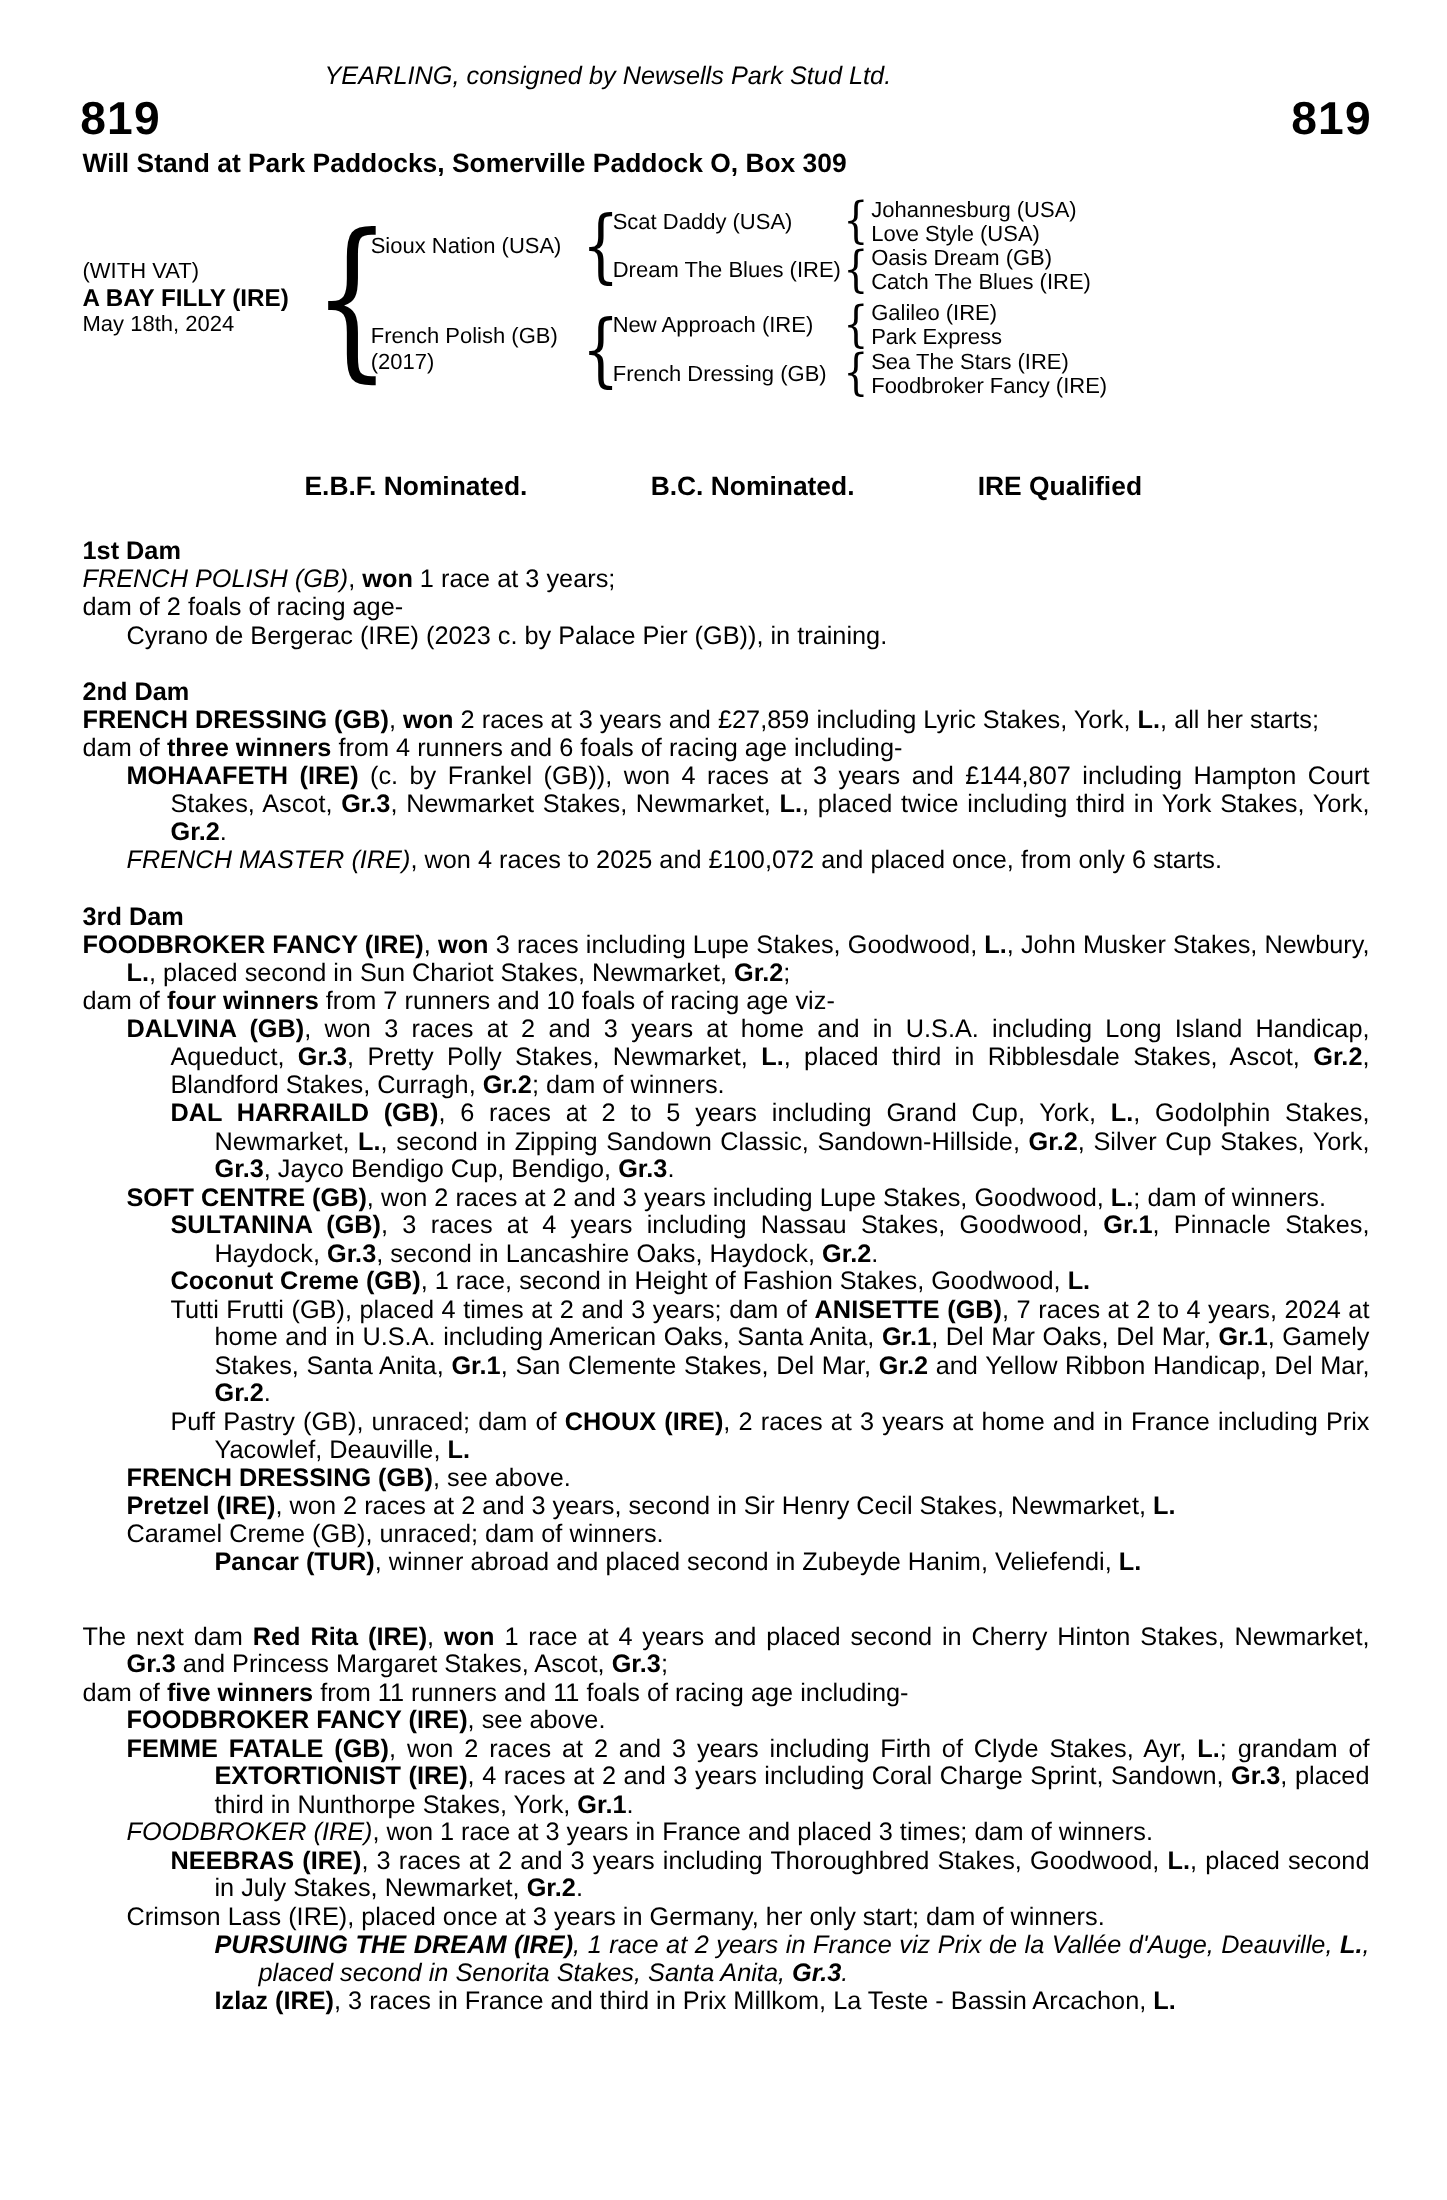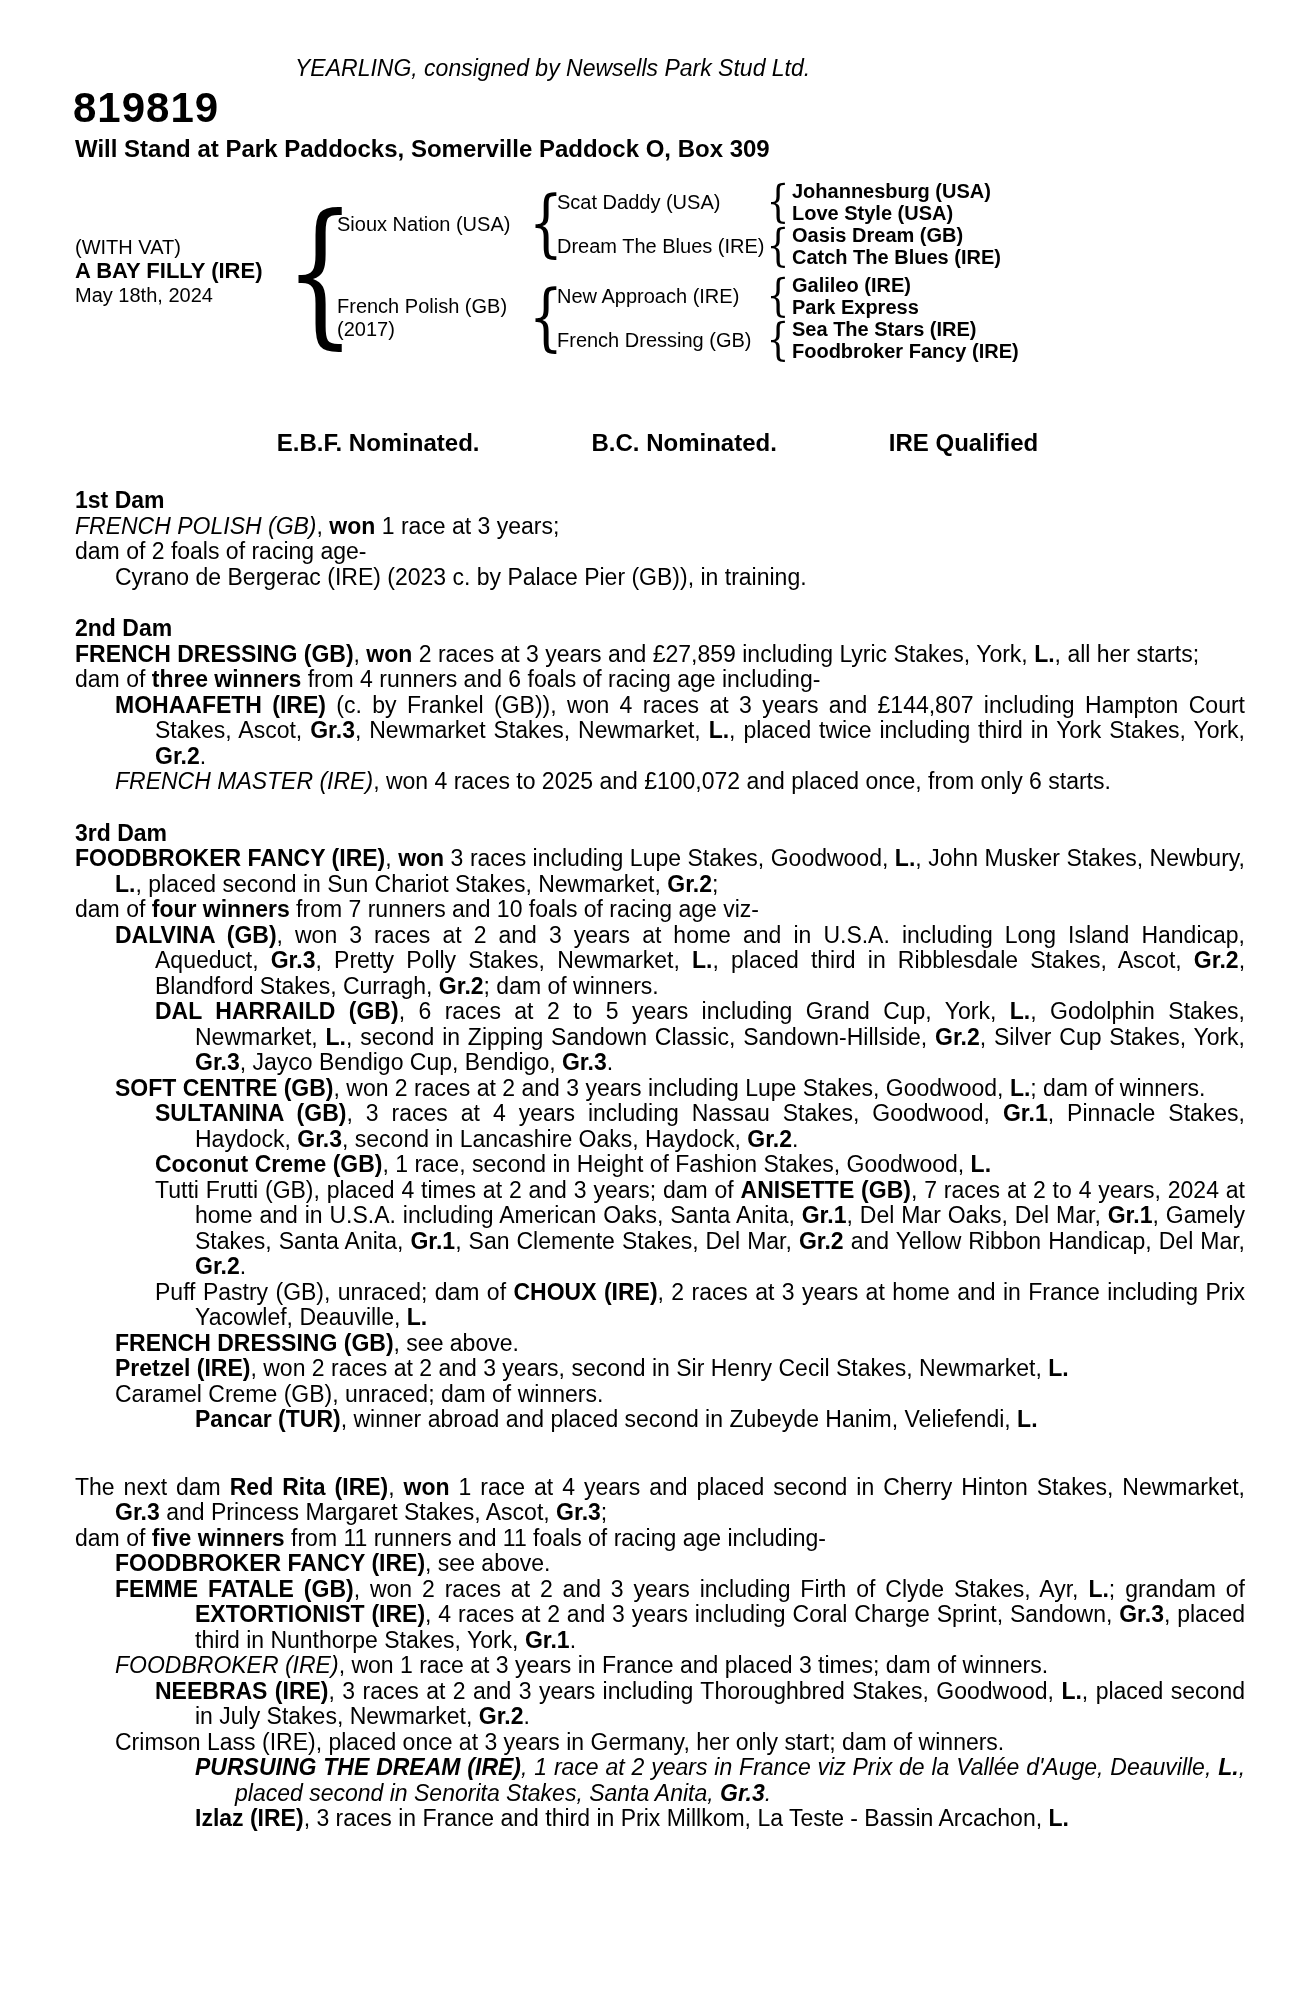--- a/index.html
+++ b/index.html
@@ -1,41 +1,41 @@
 <!DOCTYPE html>
 <html><head>
 <meta charset="utf-8">
 <style>
   html,body{margin:0;padding:0;background:#ffffff;}
   body{width:1315px;height:2000px;position:relative;overflow:hidden;
        font-family:"Liberation Sans","DejaVu Sans",sans-serif;color:#000;}
   .page{position:relative;width:1315px;height:2000px;background:#fff;}
 
   .consignor{margin:54px 0 0 295px;font-style:italic;font-size:23px;line-height:28px;}
-  .lot-row{display:flex;align-items:flex-start;
+  .lot-row{display:flex;justify-content:space-between;align-items:flex-start;
            margin:4px 68px 0 73px;}
   .lot{font-size:42px;font-weight:bold;line-height:44px;letter-spacing:1px;}
   .stand-line{margin:4px 0 0 75px;font-weight:bold;font-size:24px;line-height:30px;}
 
   
   .tree{display:flex;align-items:center;margin:16px 0 0 75px;font-size:20px;}
   .subject{width:228px;line-height:24px;}
   .subj-name{font-weight:bold;font-size:22px;}
   .brace{font-family:"DejaVu Serif",serif;display:flex;align-items:center;justify-content:center;line-height:1;}
   .brace-big{font-size:112px;transform:scaleY(1.40);width:34px;}
   .brace-mid{font-size:54px;transform:scaleY(1.35);width:22px;}
   .brace-sm{font-size:36px;transform:scaleY(1.25);width:18px;margin-right:5px;}
   .gencol{display:flex;flex-direction:column;gap:6px;}
   .parent-unit{display:flex;align-items:center;}
   .pname{width:198px;line-height:23px;}
   .gpcol{display:flex;flex-direction:column;}
   .gp-unit{display:flex;align-items:center;}
   .gpname{width:212px;line-height:22px;}
   .ggcol{display:flex;flex-direction:column;}
-  .gg{height:22px;line-height:22px;white-space:nowrap;font-weight:bold;}
+  .gg{height:22px;line-height:22px;white-space:nowrap;}
 
   .noms{display:flex;justify-content:center;gap:112px;margin-top:66px;
         font-weight:bold;font-size:24px;line-height:30px;}
 
   
   #sections{margin:30px 70px 0 75px;font-size:23px;}
   .section{margin-top:26px;}
   .section.no-heading{margin-top:42px;}
   .dam-heading{font-weight:bold;line-height:25.5px;}
   .para{margin:0;text-align:justify;line-height:25.5px;}

